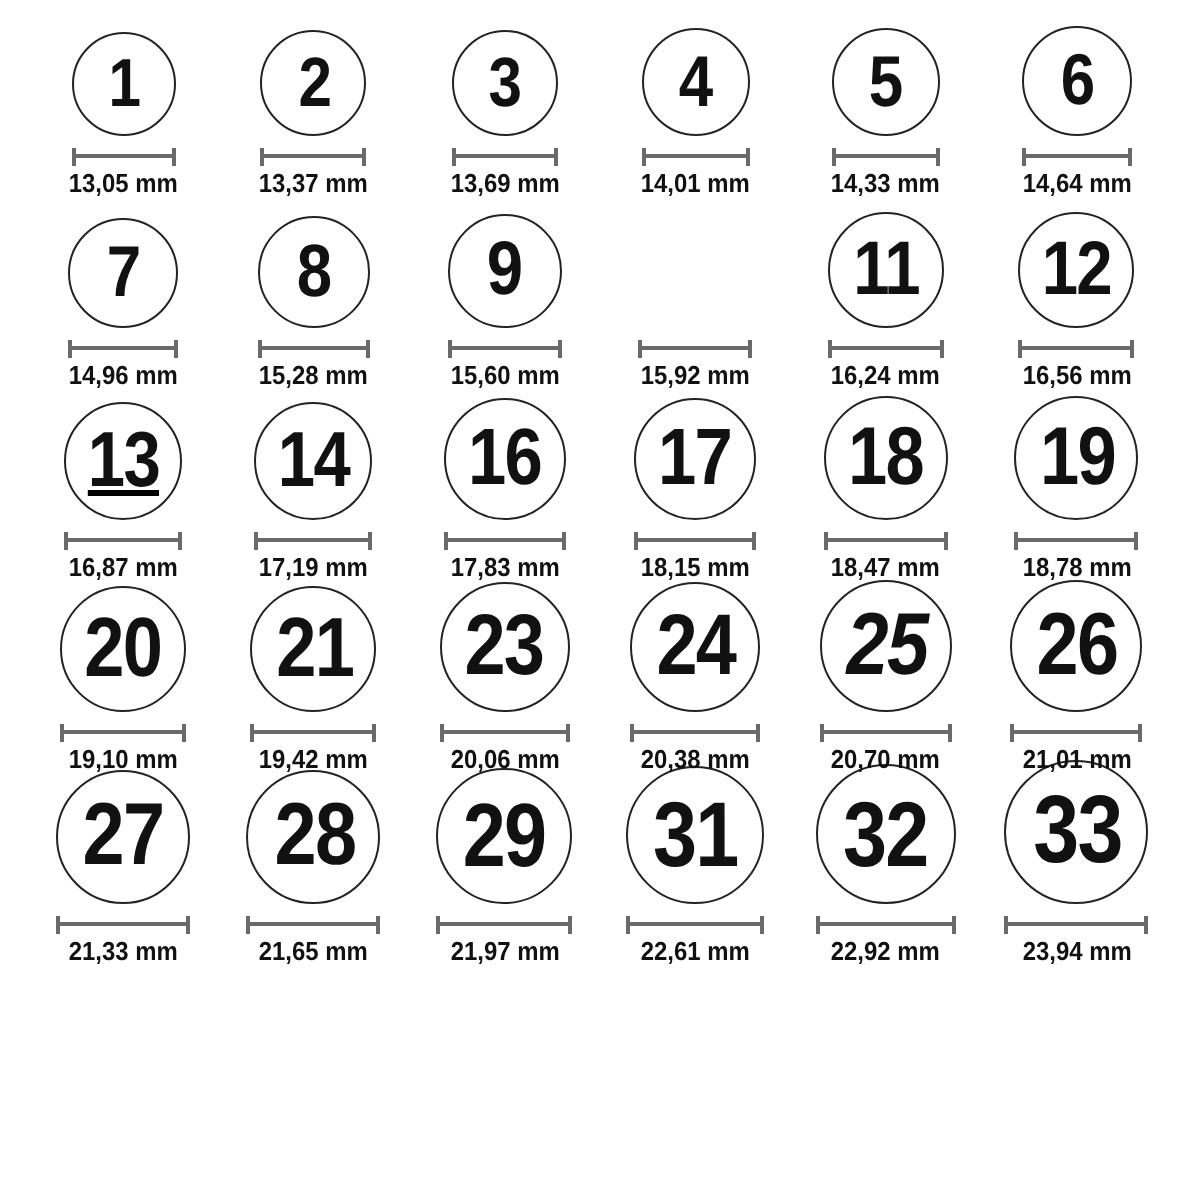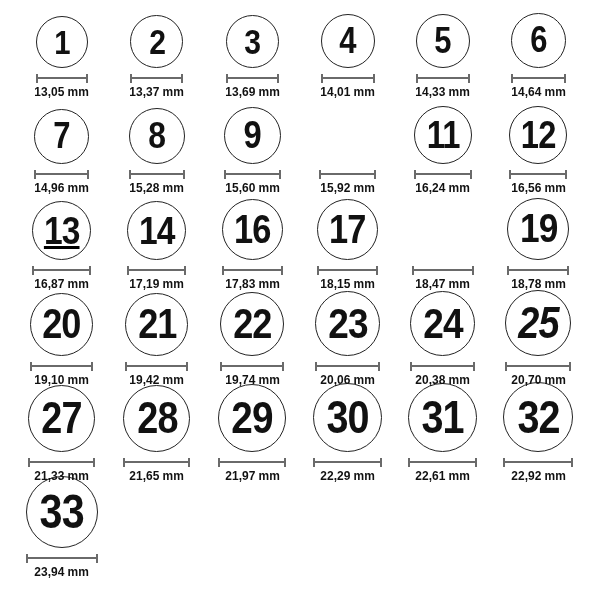--- a/index.html
+++ b/index.html
@@ -178,20 +178,23 @@
       <div class="mm">17,83 mm</div>
     </div>
     <div class="cell">
       <div class="circle" style="width: 61px; height: 61px;">
         <span class="num" style="font-size: 40px;">17</span>
       </div>
       <div class="dim" style="width: 61px;"></div>
       <div class="mm">18,15 mm</div>
     </div>
     <div class="cell">
+      <div class="circle" style="width: 62px; height: 62px;">
+        <span class="num" style="font-size: 41px;">18</span>
+      </div>
       <div class="dim" style="width: 62px;"></div>
       <div class="mm">18,47 mm</div>
     </div>
     <div class="cell">
       <div class="circle" style="width: 62px; height: 62px;">
         <span class="num" style="font-size: 41px;">19</span>
       </div>
       <div class="dim" style="width: 62px;"></div>
       <div class="mm">18,78 mm</div>
     </div>
@@ -203,27 +206,20 @@
       <div class="mm">19,10 mm</div>
     </div>
     <div class="cell">
       <div class="circle" style="width: 63px; height: 63px;">
         <span class="num" style="font-size: 42px;">21</span>
       </div>
       <div class="dim" style="width: 63px;"></div>
       <div class="mm">19,42 mm</div>
     </div>
     <div class="cell">
-      <div class="circle" style="width: 64px; height: 64px;">
-        <span class="num" style="font-size: 42px;">22</span>
-      </div>
-      <div class="dim" style="width: 64px;"></div>
-      <div class="mm">19,74 mm</div>
-    </div>
-    <div class="cell">
       <div class="circle" style="width: 65px; height: 65px;">
         <span class="num" style="font-size: 43px;">23</span>
       </div>
       <div class="dim" style="width: 65px;"></div>
       <div class="mm">20,06 mm</div>
     </div>
     <div class="cell">
       <div class="circle" style="width: 65px; height: 65px;">
         <span class="num" style="font-size: 43px;">24</span>
       </div>
@@ -231,46 +227,46 @@
       <div class="mm">20,38 mm</div>
     </div>
     <div class="cell">
       <div class="circle" style="width: 66px; height: 66px; font-style: italic;">
         <span class="num" style="font-size: 44px;">25</span>
       </div>
       <div class="dim" style="width: 66px;"></div>
       <div class="mm">20,70 mm</div>
     </div>
     <div class="cell">
+      <div class="circle" style="width: 66px; height: 66px;">
+        <span class="num" style="font-size: 44px;">26</span>
+      </div>
+      <div class="dim" style="width: 66px;"></div>
+      <div class="mm">21,01 mm</div>
+    </div>
+    <div class="cell">
       <div class="circle" style="width: 67px; height: 67px;">
         <span class="num" style="font-size: 44px;">27</span>
       </div>
       <div class="dim" style="width: 67px;"></div>
       <div class="mm">21,33 mm</div>
     </div>
     <div class="cell">
       <div class="circle" style="width: 67px; height: 67px;">
         <span class="num" style="font-size: 44px;">28</span>
       </div>
       <div class="dim" style="width: 67px;"></div>
       <div class="mm">21,65 mm</div>
     </div>
     <div class="cell">
       <div class="circle" style="width: 68px; height: 68px;">
         <span class="num" style="font-size: 45px;">29</span>
       </div>
       <div class="dim" style="width: 68px;"></div>
       <div class="mm">21,97 mm</div>
-    </div>
-    <div class="cell">
-      <div class="circle" style="width: 69px; height: 69px;">
-        <span class="num" style="font-size: 46px;">30</span>
-      </div>
-      <div class="dim" style="width: 69px;"></div>
-      <div class="mm">22,29 mm</div>
     </div>
     <div class="cell">
       <div class="circle" style="width: 69px; height: 69px;">
         <span class="num" style="font-size: 46px;">31</span>
       </div>
       <div class="dim" style="width: 69px;"></div>
       <div class="mm">22,61 mm</div>
     </div>
     <div class="cell">
       <div class="circle" style="width: 70px; height: 70px;">

